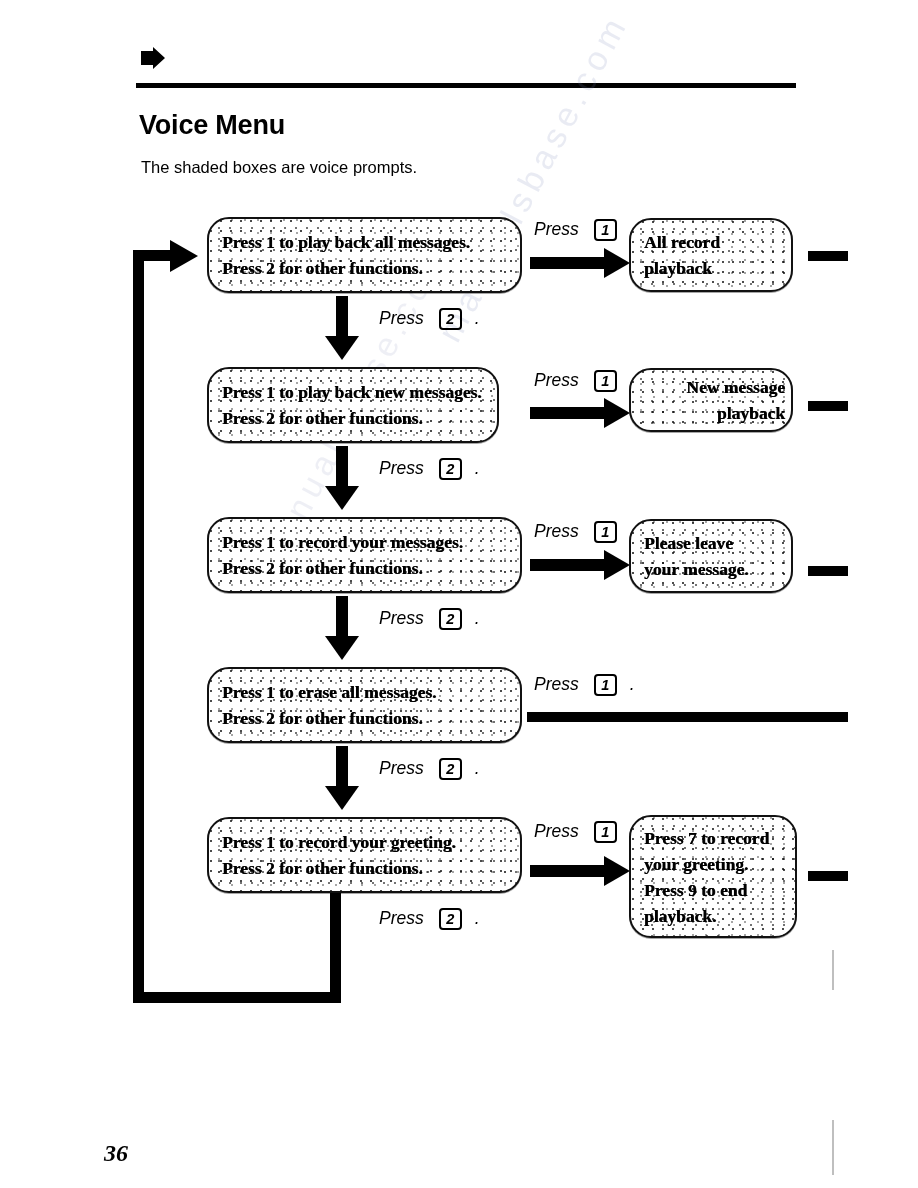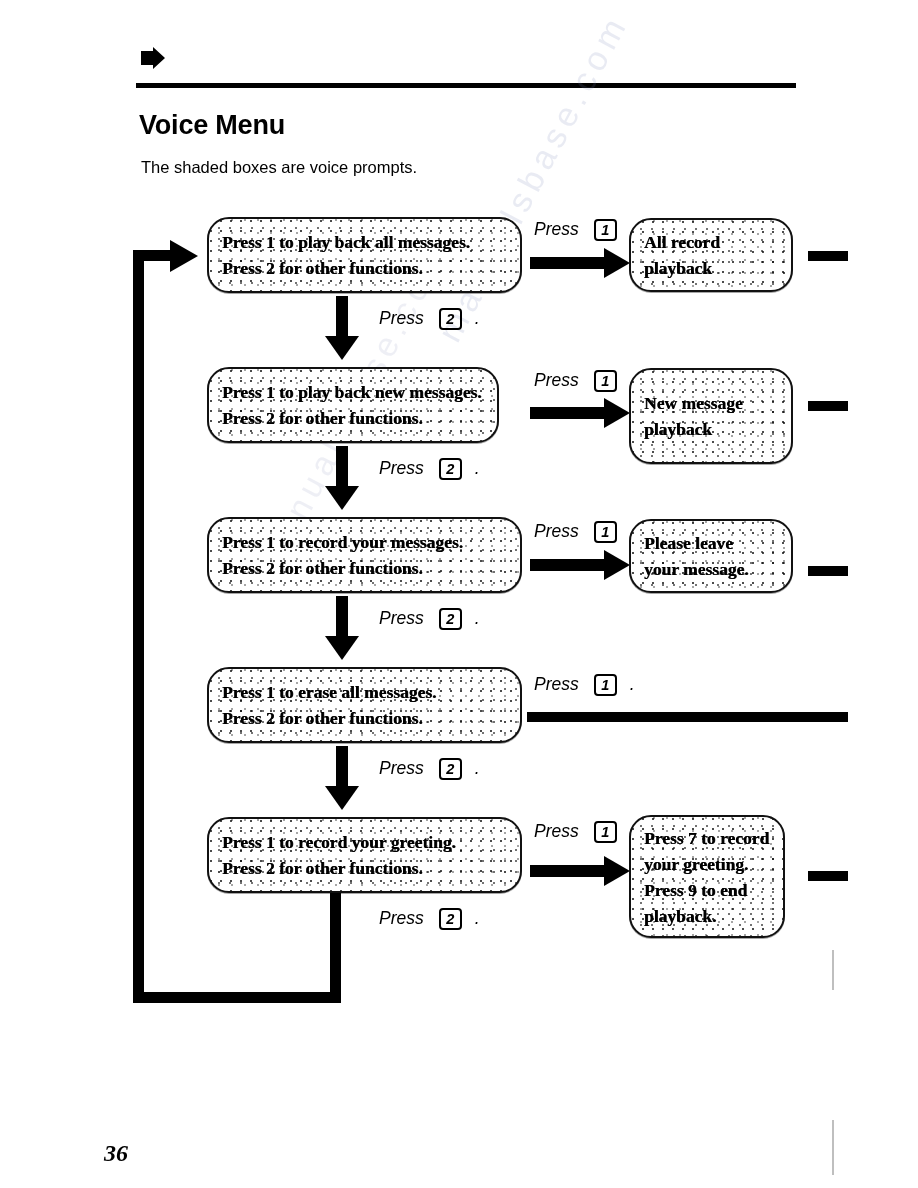--- a/index.html
+++ b/index.html
@@ -322,21 +322,21 @@
     <span>Press</span>
     <span class="key-cap">1</span>
     <span class="press-period">.</span>
   </div>
 
   <div class="arrow-right" style="left:530px; top:398px; width:100px;">
     <div class="shaft" style="width:74px;"></div>
     <div class="head" style="left:74px;"></div>
   </div>
 
-  <div class="prompt-box box-right" style="left:629px; top:368px; width:164px; height:96px;">
+  <div class="prompt-box box-right" style="left:629px; top:368px; width:164px; height:64px;text-align:right;">
     <div class="lines">
       <div class="pline">New message</div>
       <div class="pline">playback</div>
     </div>
   </div>
   <div class="edge-stub" style="left:808px; top:401px; width:40px;"></div>
 
   <div class="arrow-down" style="left:325px; top:446px; height:64px;">
     <div class="shaft" style="height:42px;"></div>
     <div class="head" style="top:40px;"></div>
@@ -419,21 +419,21 @@
     <span>Press</span>
     <span class="key-cap">1</span>
     <span class="press-period">.</span>
   </div>
 
   <div class="arrow-right" style="left:530px; top:856px; width:100px;">
     <div class="shaft" style="width:74px;"></div>
     <div class="head" style="left:74px;"></div>
   </div>
 
-  <div class="prompt-box box-right" style="left:629px; top:815px; width:156px; height:123px;">
+  <div class="prompt-box box-right" style="left:629px; top:815px; width:168px; height:123px;">
     <div class="lines">
       <div class="pline">Press 7 to record</div>
       <div class="pline">your greeting.</div>
       <div class="pline">Press 9 to end</div>
       <div class="pline">playback.</div>
     </div>
   </div>
   <div class="edge-stub" style="left:808px; top:871px; width:40px;"></div>
 
   <div class="press-label" style="left:379px; top:908px;">

